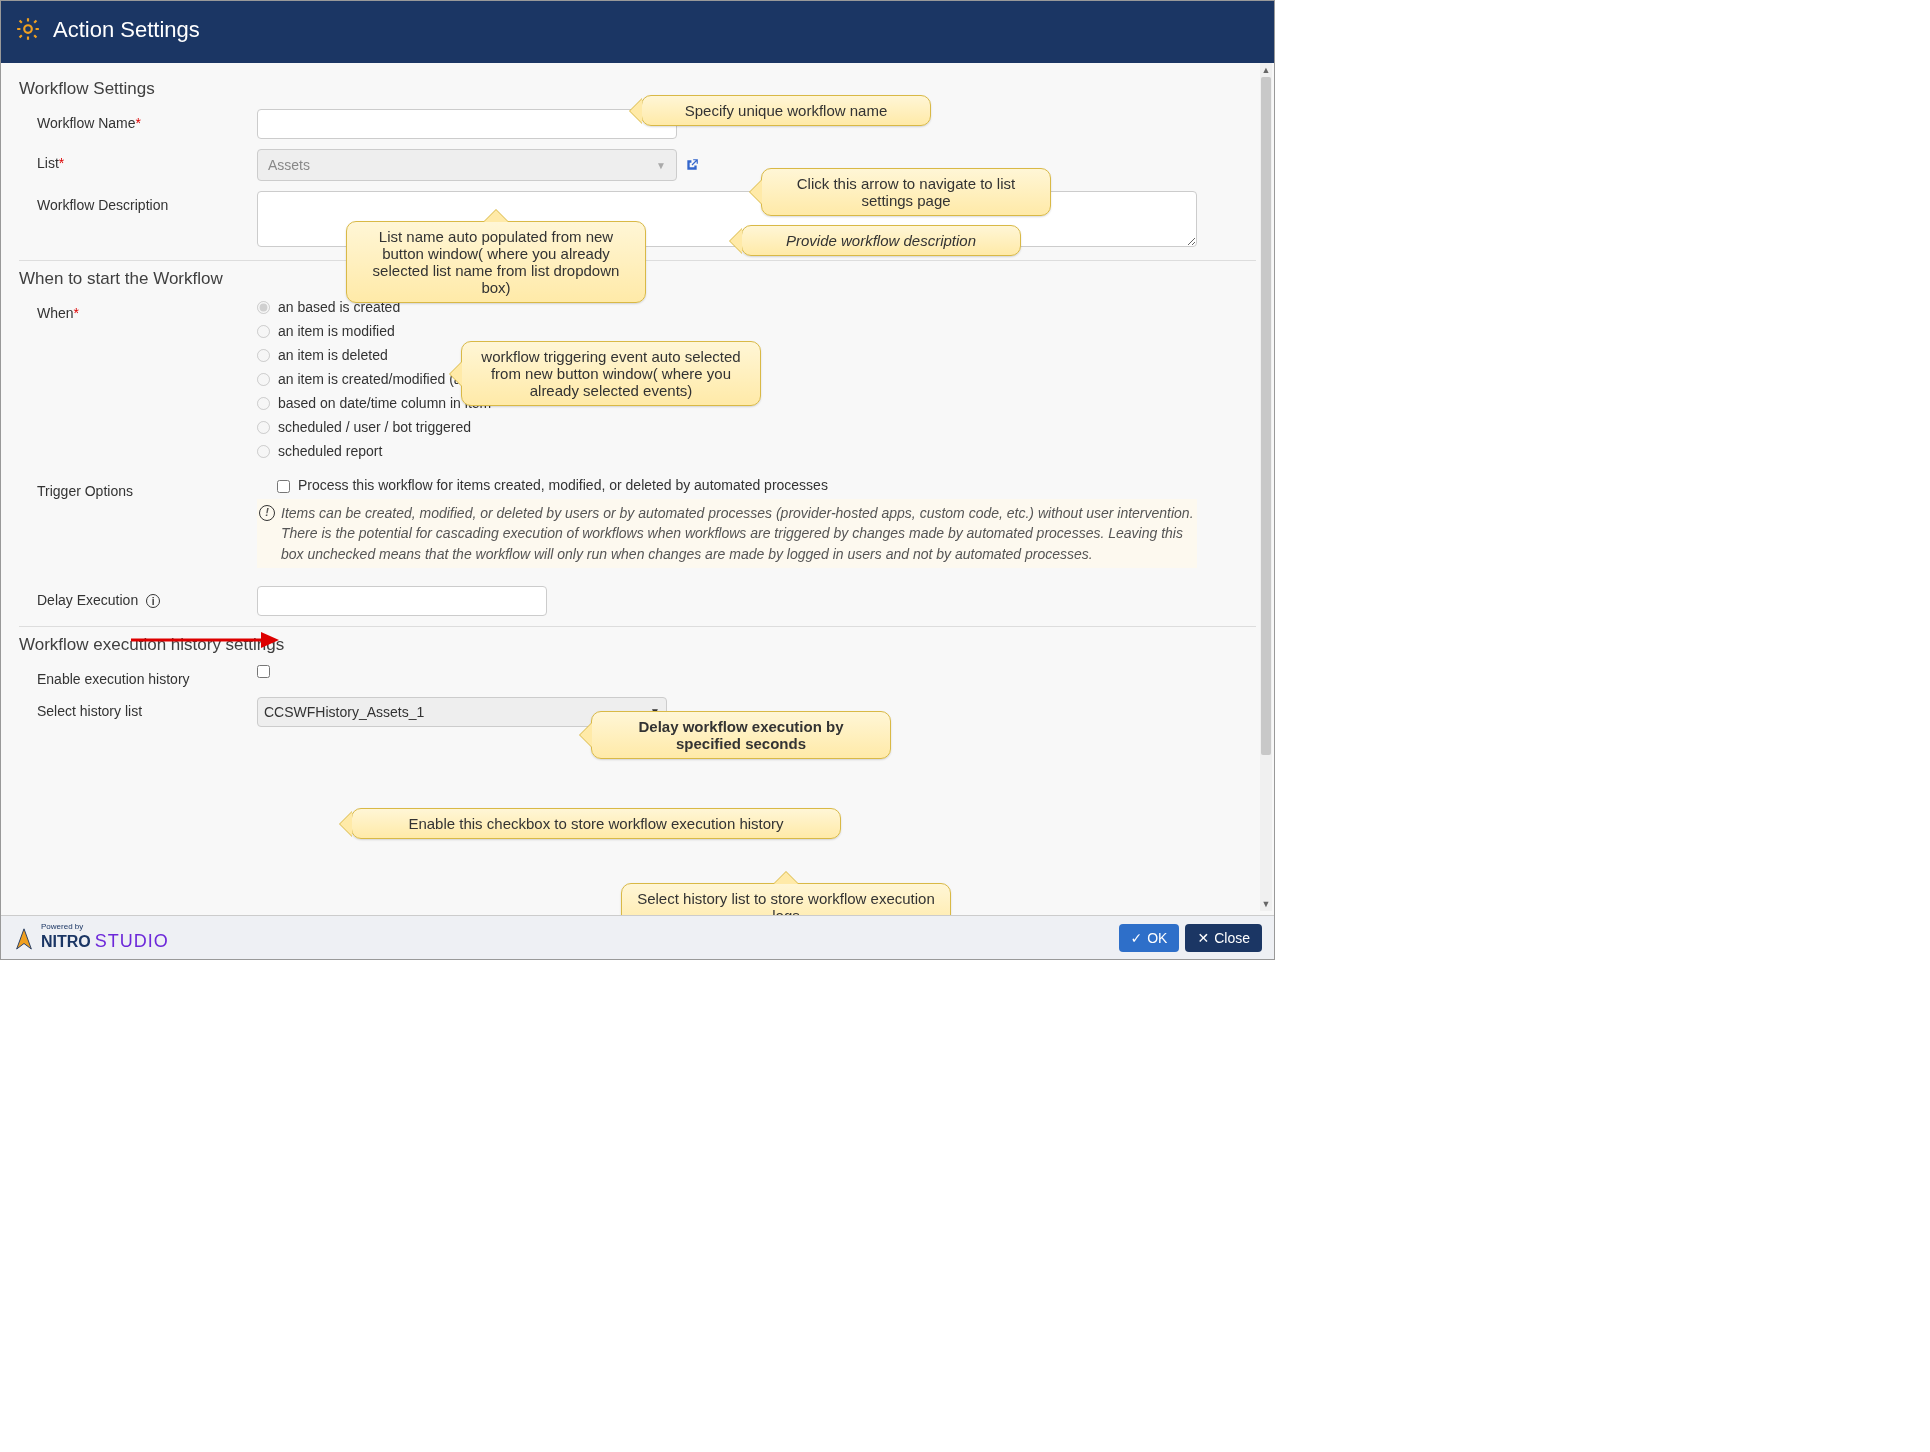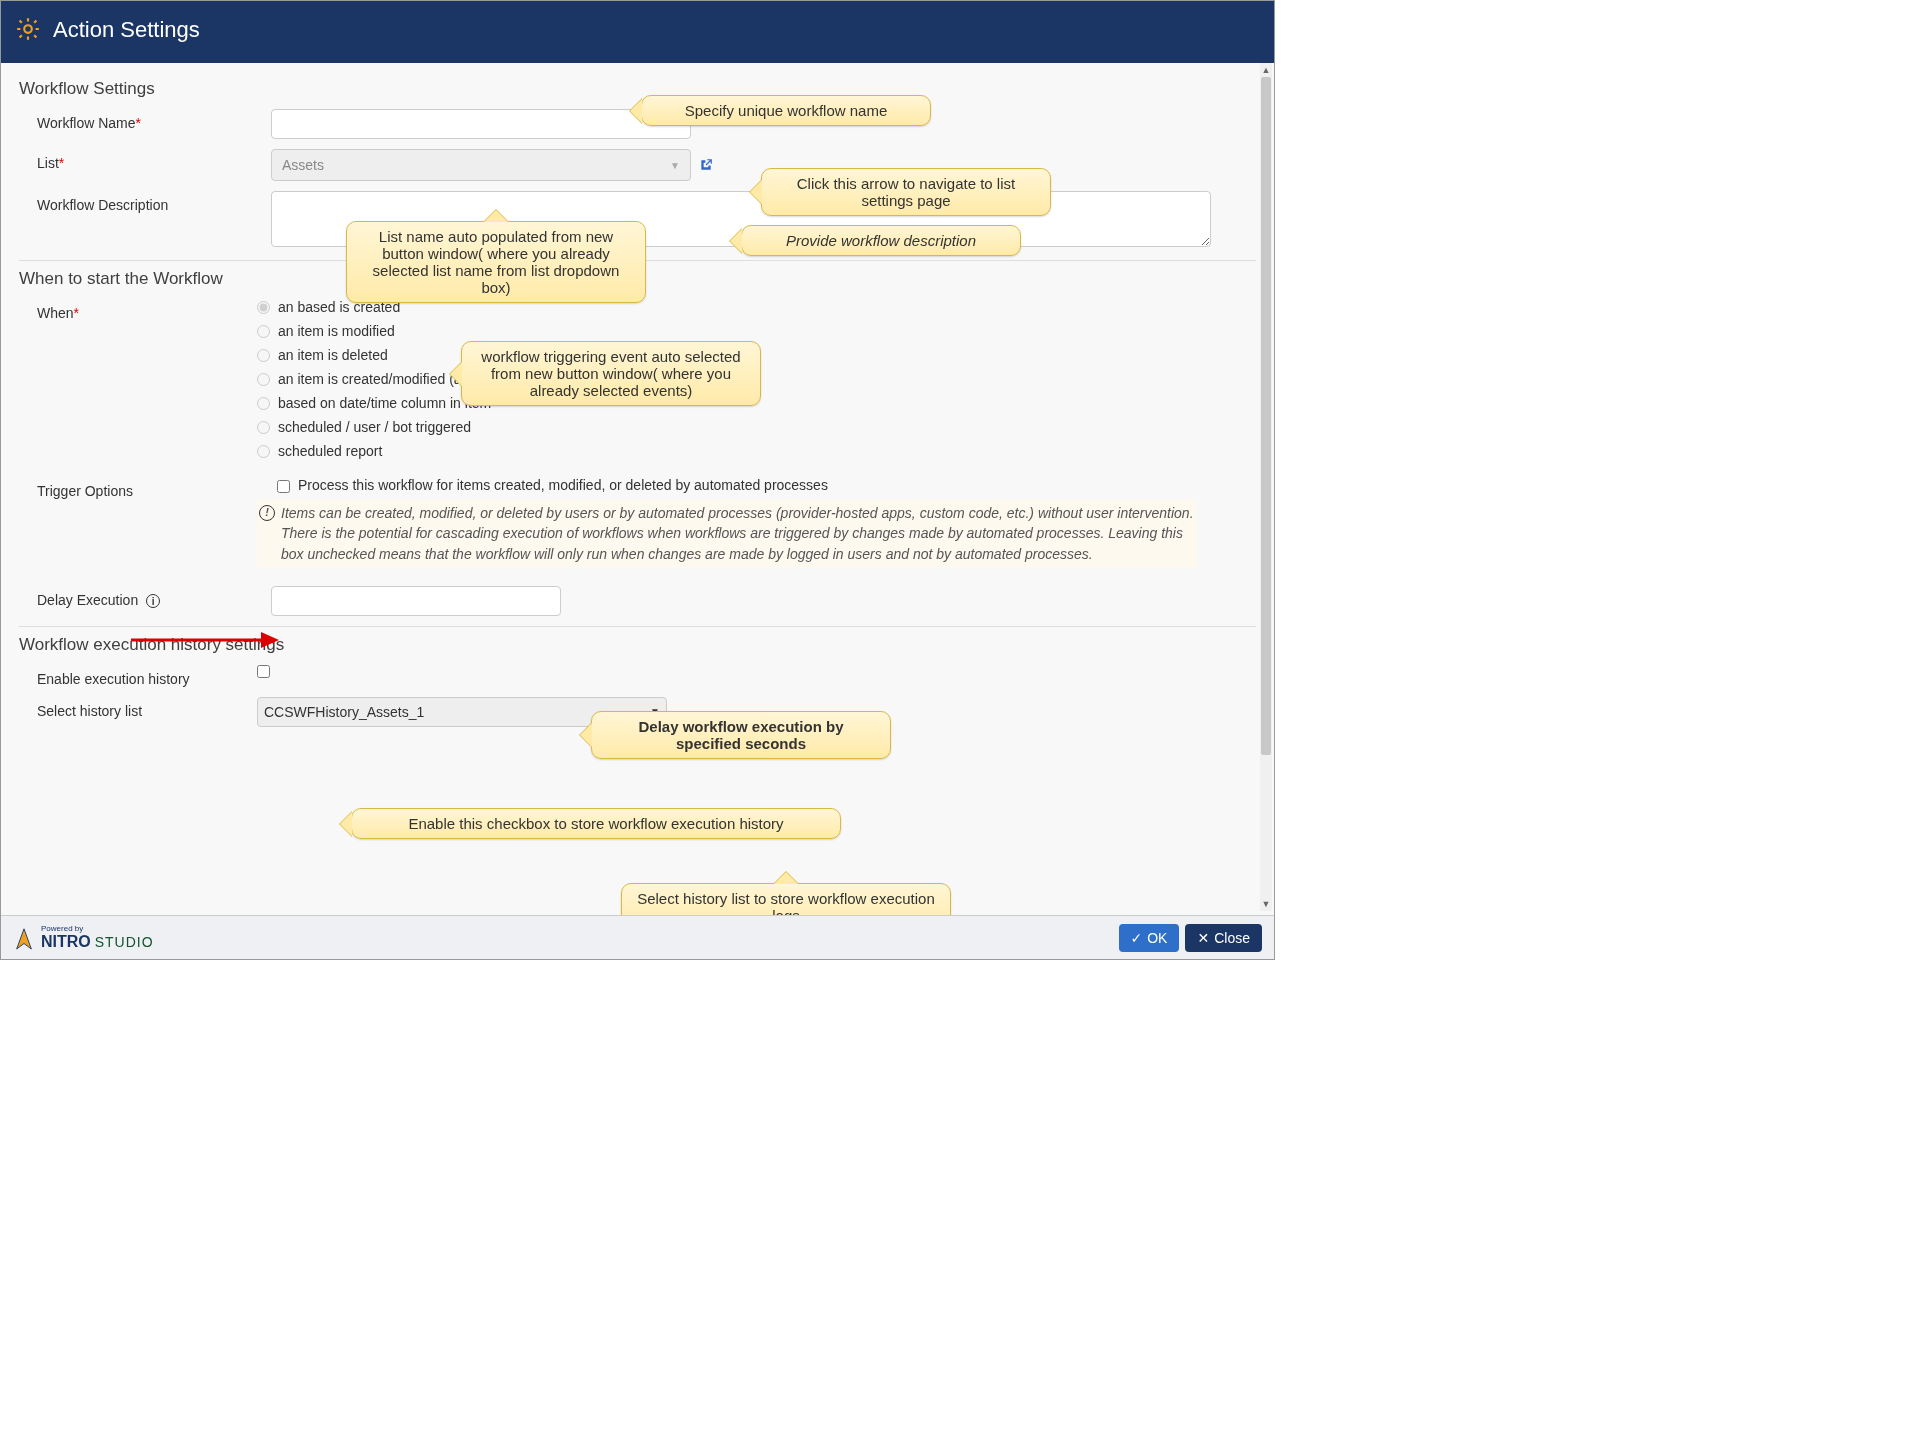--- a/index.html
+++ b/index.html
@@ -59,21 +59,20 @@
   }
   .req { color: #d00; }
   .field-control { flex: 1; }
   input[type=text], textarea, .select-box {
     border: 1px solid #ccc;
     border-radius: 4px;
     padding: 6px 10px;
     font-size: 14px;
     font-family: inherit;
     background: #fff;
-    margin-left: 14px;
   }
   input[type=text].w420 { width: 420px; }
   .select-box {
     width: 420px;
     display: flex;
     align-items: center;
     justify-content: space-between;
     background: #eee;
     color: #888;
     height: 32px;
@@ -142,21 +141,21 @@
     background: #eef0f4;
     border-top: 1px solid #ccc;
     display: flex;
     align-items: center;
     justify-content: space-between;
     padding: 0 12px;
     flex-shrink: 0;
   }
   .brand { display: flex; align-items: center; gap: 6px; }
   .brand-text { font-weight: bold; font-size: 16px; color: #1b3664; }
-  .brand-studio { font-weight: 400; letter-spacing: 1px; font-size: 14px; color: #14532d; }
+  .brand-studio { font-weight: 400; letter-spacing: 1px; font-size: 18px; color: #6d28d9; }
   .brand-powered { font-size: 8px; color: #1b3664; display: block; line-height: 1; }
   .footer-buttons { display: flex; gap: 6px; }
   .btn {
     border: 0; border-radius: 4px; padding: 6px 12px;
     font-size: 14px; color: #fff; cursor: pointer;
     display: inline-flex; align-items: center; gap: 5px;
   }
   .btn-ok { background: #2e6fc9; }
   .btn-close { background: #1b3664; }
 

